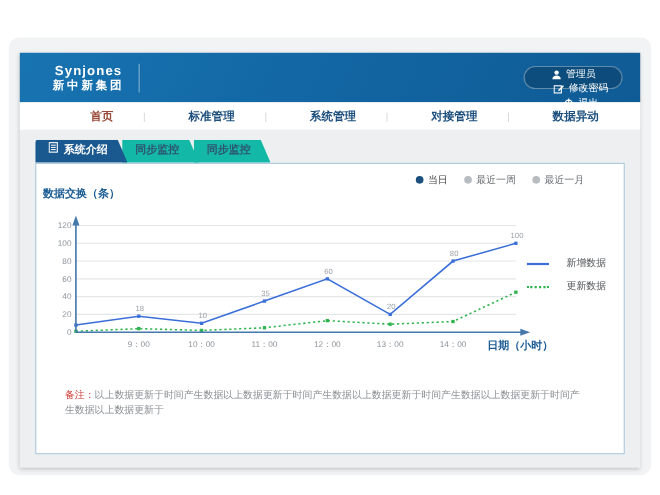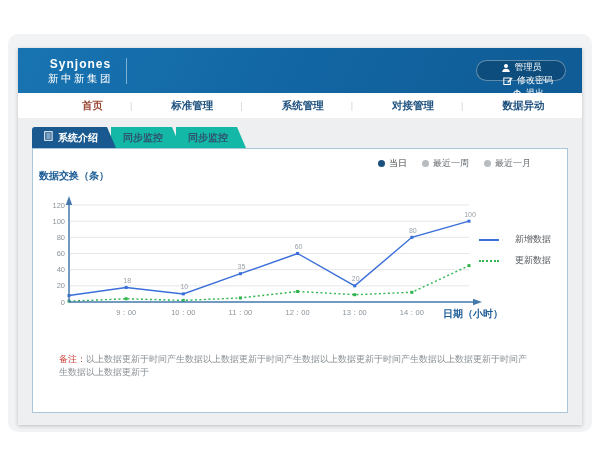--- a/index.html
+++ b/index.html
@@ -11,21 +11,21 @@
 
   .page { position:absolute; left:18px; top:48px; width:564px; height:377px;
     box-shadow:0 1px 4px rgba(0,0,0,.22); background:#edeff0; }
 
   
   .header { position:absolute; left:0; top:0; width:564px; height:45px;
     background:linear-gradient(115deg,#1874b1 0%, #1267a4 45%, #0f5b95 100%);
     display:flex; align-items:center; color:#fff; }
   .logo { margin-left:30px; line-height:1; text-align:center; }
   .logo-primary { font-size:12px; font-weight:bold; letter-spacing:1px; display:block; }
-  .logo-secondary { font-size:10.5px; font-weight:normal; letter-spacing:2.5px; display:block; margin-top:3px; }
+  .logo-secondary { font-size:10.5px; font-weight:bold; letter-spacing:2.5px; display:block; margin-top:3px; }
   .header-divider { width:1px; height:26px; background:rgba(255,255,255,.45); margin:0 13px; }
   .app-title { font-size:13px; margin-top:8px; }
   .user-pill { position:absolute; right:16px; top:12px; height:21px; display:flex; align-items:center;
     background:rgba(0,0,0,.18); border:1px solid rgba(255,255,255,.35); border-radius:11px;
     padding:0 12px; font-size:9px;flex-direction:column; }
   .user-item { display:flex; align-items:center; gap:4px; cursor:pointer; white-space:nowrap; }
   .user-item + .user-item { margin-left:14px; }
   .user-item svg { display:block; }
 
   
@@ -33,21 +33,21 @@
     display:flex; align-items:center; padding-left:52px; font-size:10.5px; font-weight:bold; }
   .nav-item { color:#1c4f7d; cursor:pointer; white-space:nowrap;margin-left:12px; }
   .nav-item.active { color:#9a4a38; }
   .nav-sep { color:#cfd4d8; margin:0 27px; font-weight:normal; font-size:9px; }
 
   
   .content { position:absolute; left:0; top:70px; width:564px; height:307px; background:#edeff0; }
 
   .tabs { position:absolute; left:14px; top:9px; display:flex; height:21px; }
   .tab { height:21px; line-height:21px; font-size:10px; font-weight:bold; padding:0 18px 0 12px;
-    clip-path:polygon(0 0, calc(100% - 9px) 0, 100% 100%, 0 100%); cursor:pointer; white-space:nowrap; }
+    clip-path:polygon(0 0, calc(100% - 9px) 0, 100% 100%, 0 100%); cursor:pointer; white-space:nowrap;font-family:Liberation Mono, monospace; }
   .tab.active { background:#19598f; color:#ffffff; border-top-left-radius:3px; z-index:3; position:relative;
     display:flex; align-items:center; gap:5px; }
   .tab.inactive { background:#14b8a6; color:#2e5672; margin-left:-5px; position:relative; }
   .tab.inactive.t2 { z-index:2; }
   .tab.inactive.t3 { z-index:1; }
 
   .panel { position:absolute; left:14px; top:30px; width:536px; height:265px;
     background:#ffffff; border:1px solid #a9c6db; }
 
   

